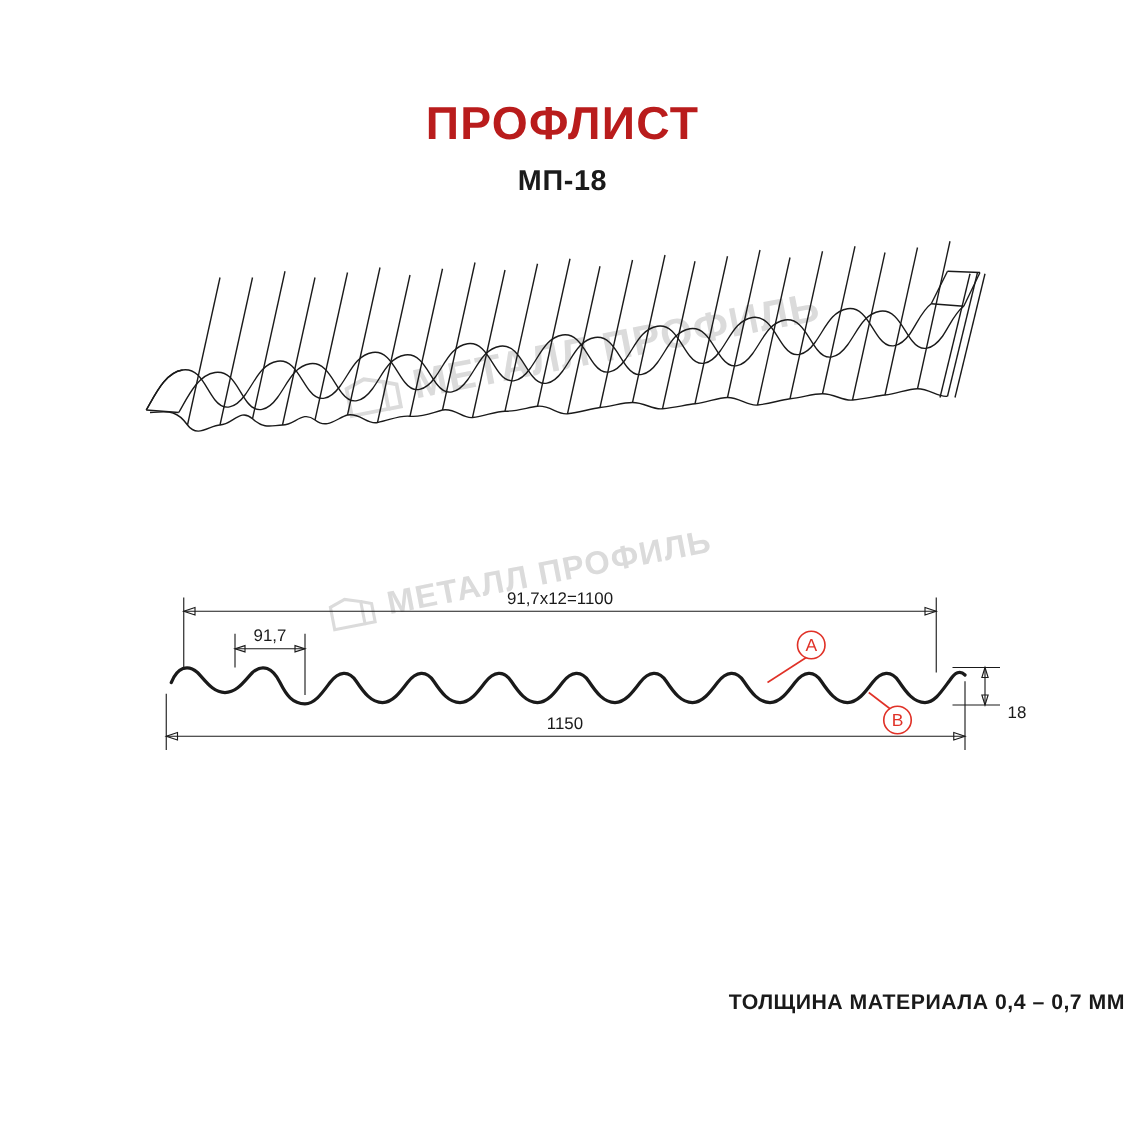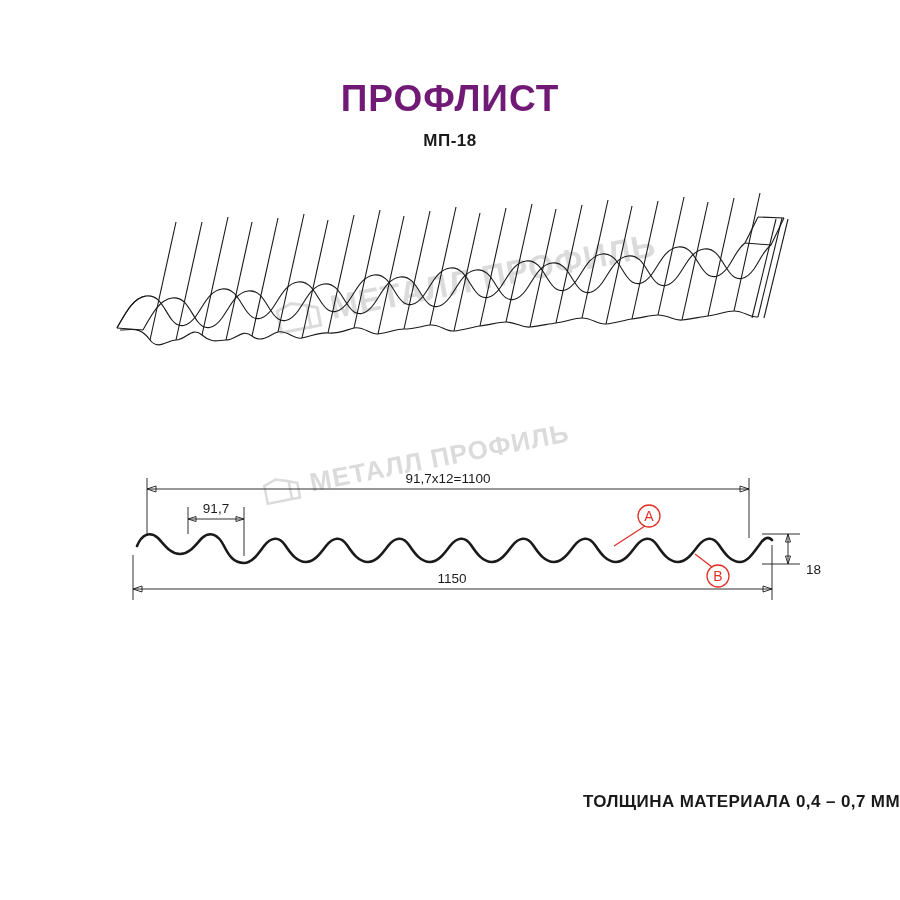--- a/index.html
+++ b/index.html
@@ -23,29 +23,29 @@
   }
   .title {
     position: absolute;
     top: 78px;
     left: 0;
     width: 900px;
     text-align: center;
     font-size: 37px;
     font-weight: bold;
     letter-spacing: 1px;
-    color: #701a75;
+    color: #b91c1c;
   }
   .subtitle {
     position: absolute;
     top: 131px;
     left: 0;
     width: 900px;
     text-align: center;
-    font-size: 17px;
+    font-size: 23px;
     font-weight: bold;
     letter-spacing: 0.5px;
     color: #1a1a1a;
   }
   .footnote {
     position: absolute;
     top: 792px;
     left: 0;
     width: 900px;
     text-align: right;

